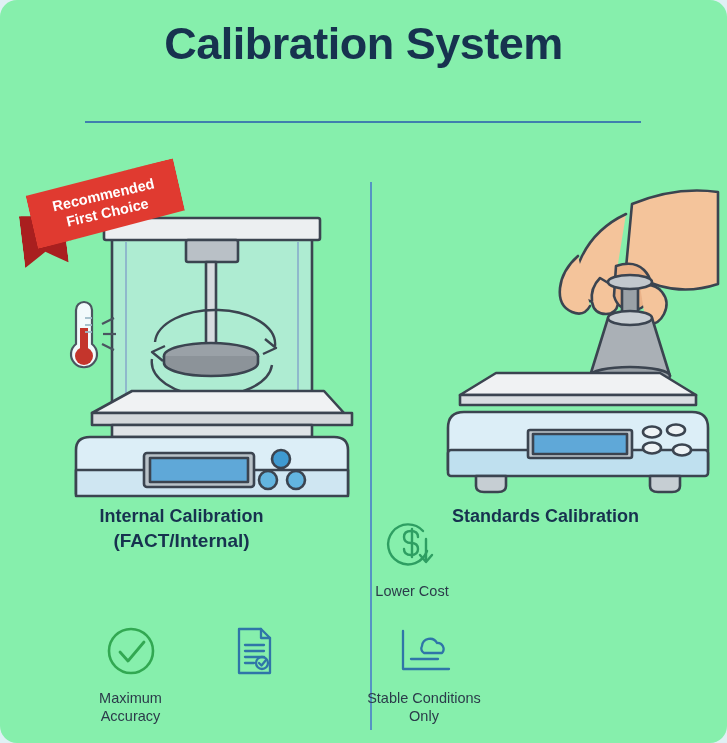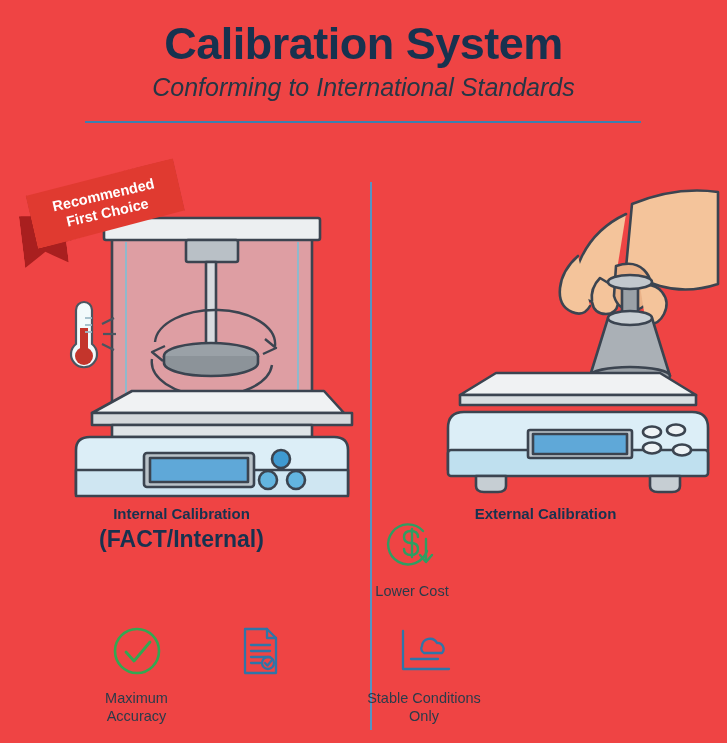--- a/index.html
+++ b/index.html
@@ -3,21 +3,21 @@
 <meta charset="utf-8">
 <style>
   html,body{margin:0;padding:0;}
   body{
     width:727px;height:743px;
     background:#dff0f4;
     font-family:"Liberation Sans", sans-serif;
     overflow:hidden;
     position:relative;
   }
-  .page{position:relative;width:727px;height:743px;background:#ef4444;}
+  .page{position:relative;width:727px;height:743px;background:#86efac;border-radius:17px;}
 
   
   .header{position:absolute;top:0;left:0;width:727px;text-align:center;}
   .title{
     margin:0;padding-top:20px;
     font-size:45px;font-weight:bold;letter-spacing:-0.5px;
     color:#17324f;line-height:1.05;
   }
   .subtitle{
     margin:0;padding-top:6px;
@@ -37,31 +37,31 @@
 
   
   .col{position:absolute;top:150px;width:363px;height:593px;}
   .col-left{left:0;}
   .col-right{left:364px;}
 
   .heading{
     position:absolute;left:0;width:100%;text-align:center;
     color:#17324f;font-weight:bold;
   }
-  .heading .h1{font-size:15px;display:block;line-height:1.25;}
-  .heading .h2{font-size:23px;display:block;line-height:1.35;}
+  .heading .h1{font-size:18px;display:block;line-height:1.25;}
+  .heading .h2{font-size:19px;display:block;line-height:1.35;}
   .heading-left{top:355px;}
   .heading-right{top:355px;}
 
   
   .features{
     position:absolute;bottom:18px;left:0;width:100%;
     display:flex;justify-content:center;align-items:flex-start;
   }
-  .features-left{gap:26px;padding-left:16px;}
+  .features-left{gap:26px;padding-left:10px;}
   .features-right{gap:22px;flex-direction:column;}
   .feature{width:96px;display:flex;flex-direction:column;align-items:center;}
   .feature .ic{height:58px;display:flex;align-items:center;justify-content:center;}
   .feature .lbl{
     margin-top:9px;text-align:center;font-size:14.5px;line-height:1.25;
     color:#2b3b4a;
   }
 
   
   .ribbon{
@@ -85,21 +85,20 @@
   }
   .svgbox{display:block;}
 </style>
 </head>
 <body>
 
 <div class="page">
 
   <div class="header">
     <h1 class="title">Calibration System</h1>
-    <div class="subtitle">Conforming to International Standards</div>
   </div>
   <div class="rule"></div>
 
   <div class="divider"></div>
 
   <div class="col col-left">
 
     <svg class="svgbox" width="363" height="340" viewBox="0 0 363 340" style="position:absolute;top:10px;left:0;">
       <g stroke="#3b4450" stroke-width="2.6" fill="none" stroke-linejoin="round">
 
@@ -229,21 +228,21 @@
         <ellipse cx="312" cy="270" rx="9" ry="5.5" fill="#eef3f6"></ellipse>
         <ellipse cx="288" cy="288" rx="9" ry="5.5" fill="#eef3f6"></ellipse>
         <ellipse cx="318" cy="290" rx="9" ry="5.5" fill="#eef3f6"></ellipse>
 
         <path d="M112 316 h30 v10 q0 6 -8 6 h-14 q-8 0 -8 -6 z" fill="#c6ced3"></path>
         <path d="M286 316 h30 v10 q0 6 -8 6 h-14 q-8 0 -8 -6 z" fill="#c6ced3"></path>
       </g>
     </svg>
 
     <div class="heading heading-right">
-      <span class="h1">External Calibration</span>
+      <span class="h1">Standards Calibration</span>
     </div>
 
     <div class="features features-right">
 
       <div class="feature">
         <span class="ic">
           <svg width="54" height="54" viewBox="0 0 54 54">
             <g fill="none" stroke="#2e9e62" stroke-width="2.4" stroke-linecap="round" stroke-linejoin="round">
               <path d="M38 14 a20 20 0 1 0 4 20"></path>
               <line x1="27" y1="12" x2="27" y2="40"></line>

